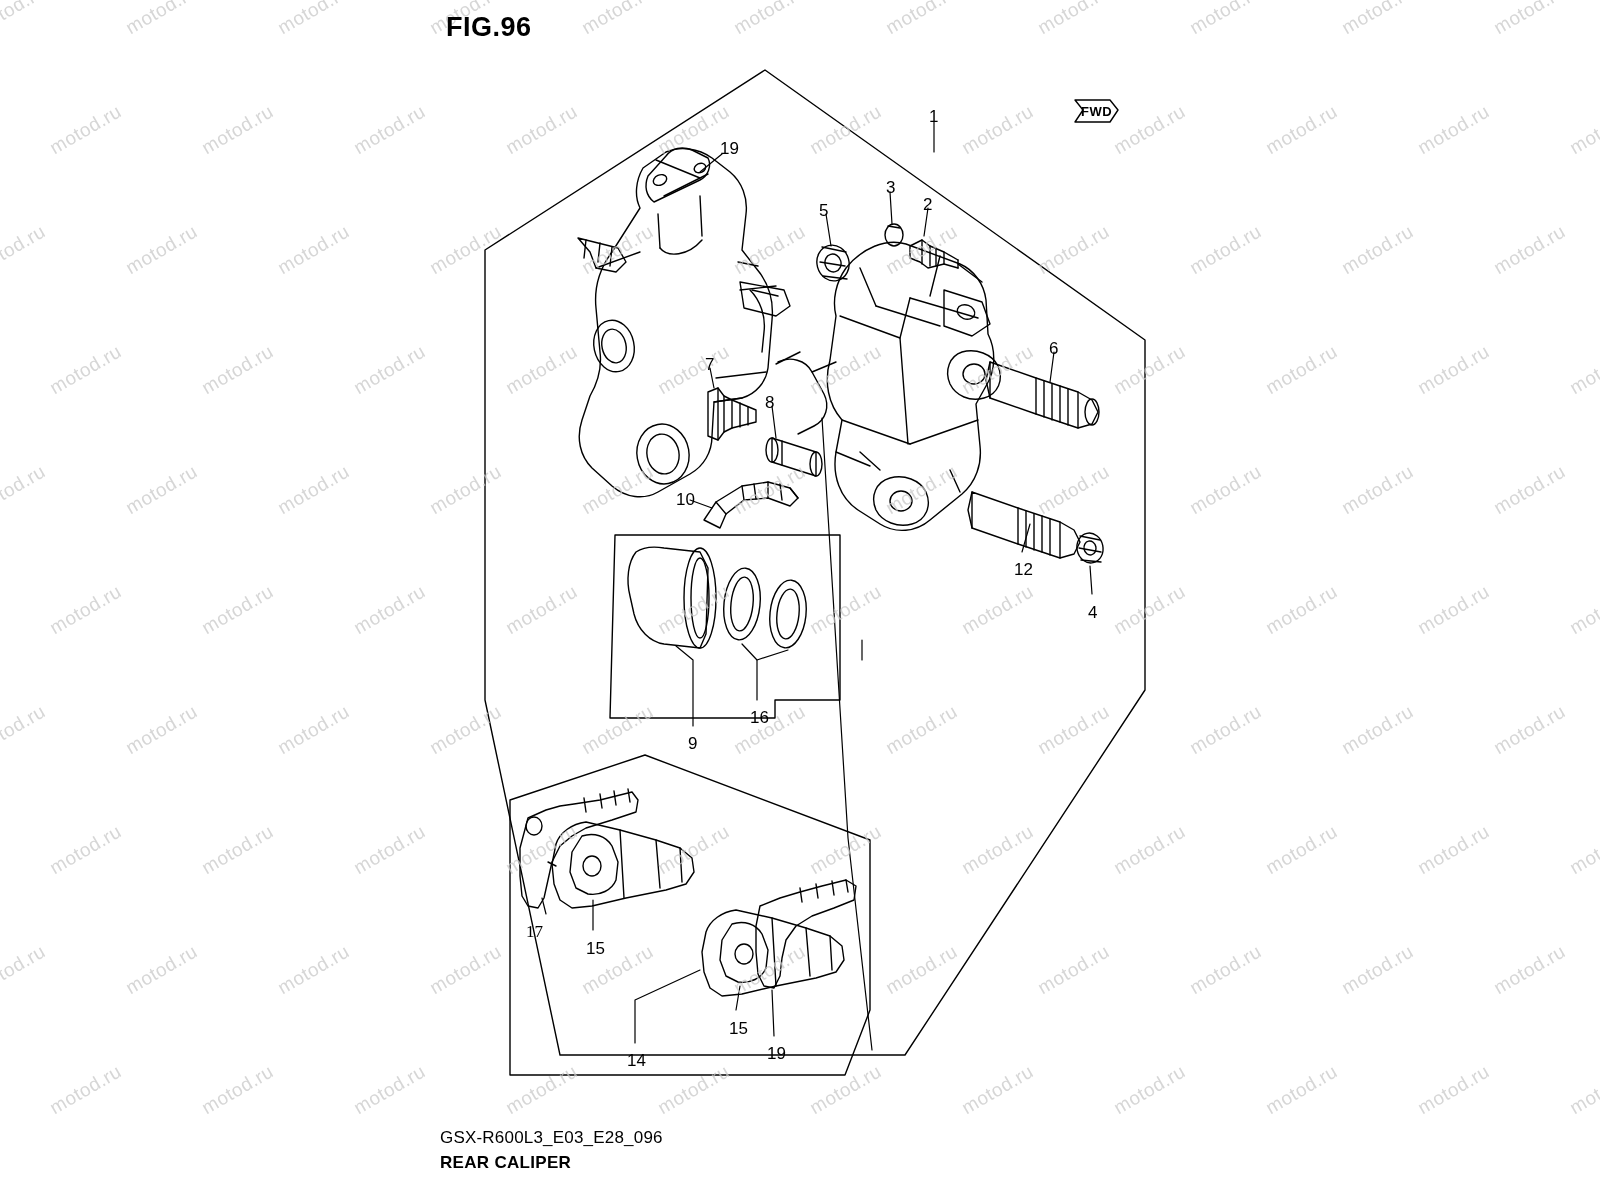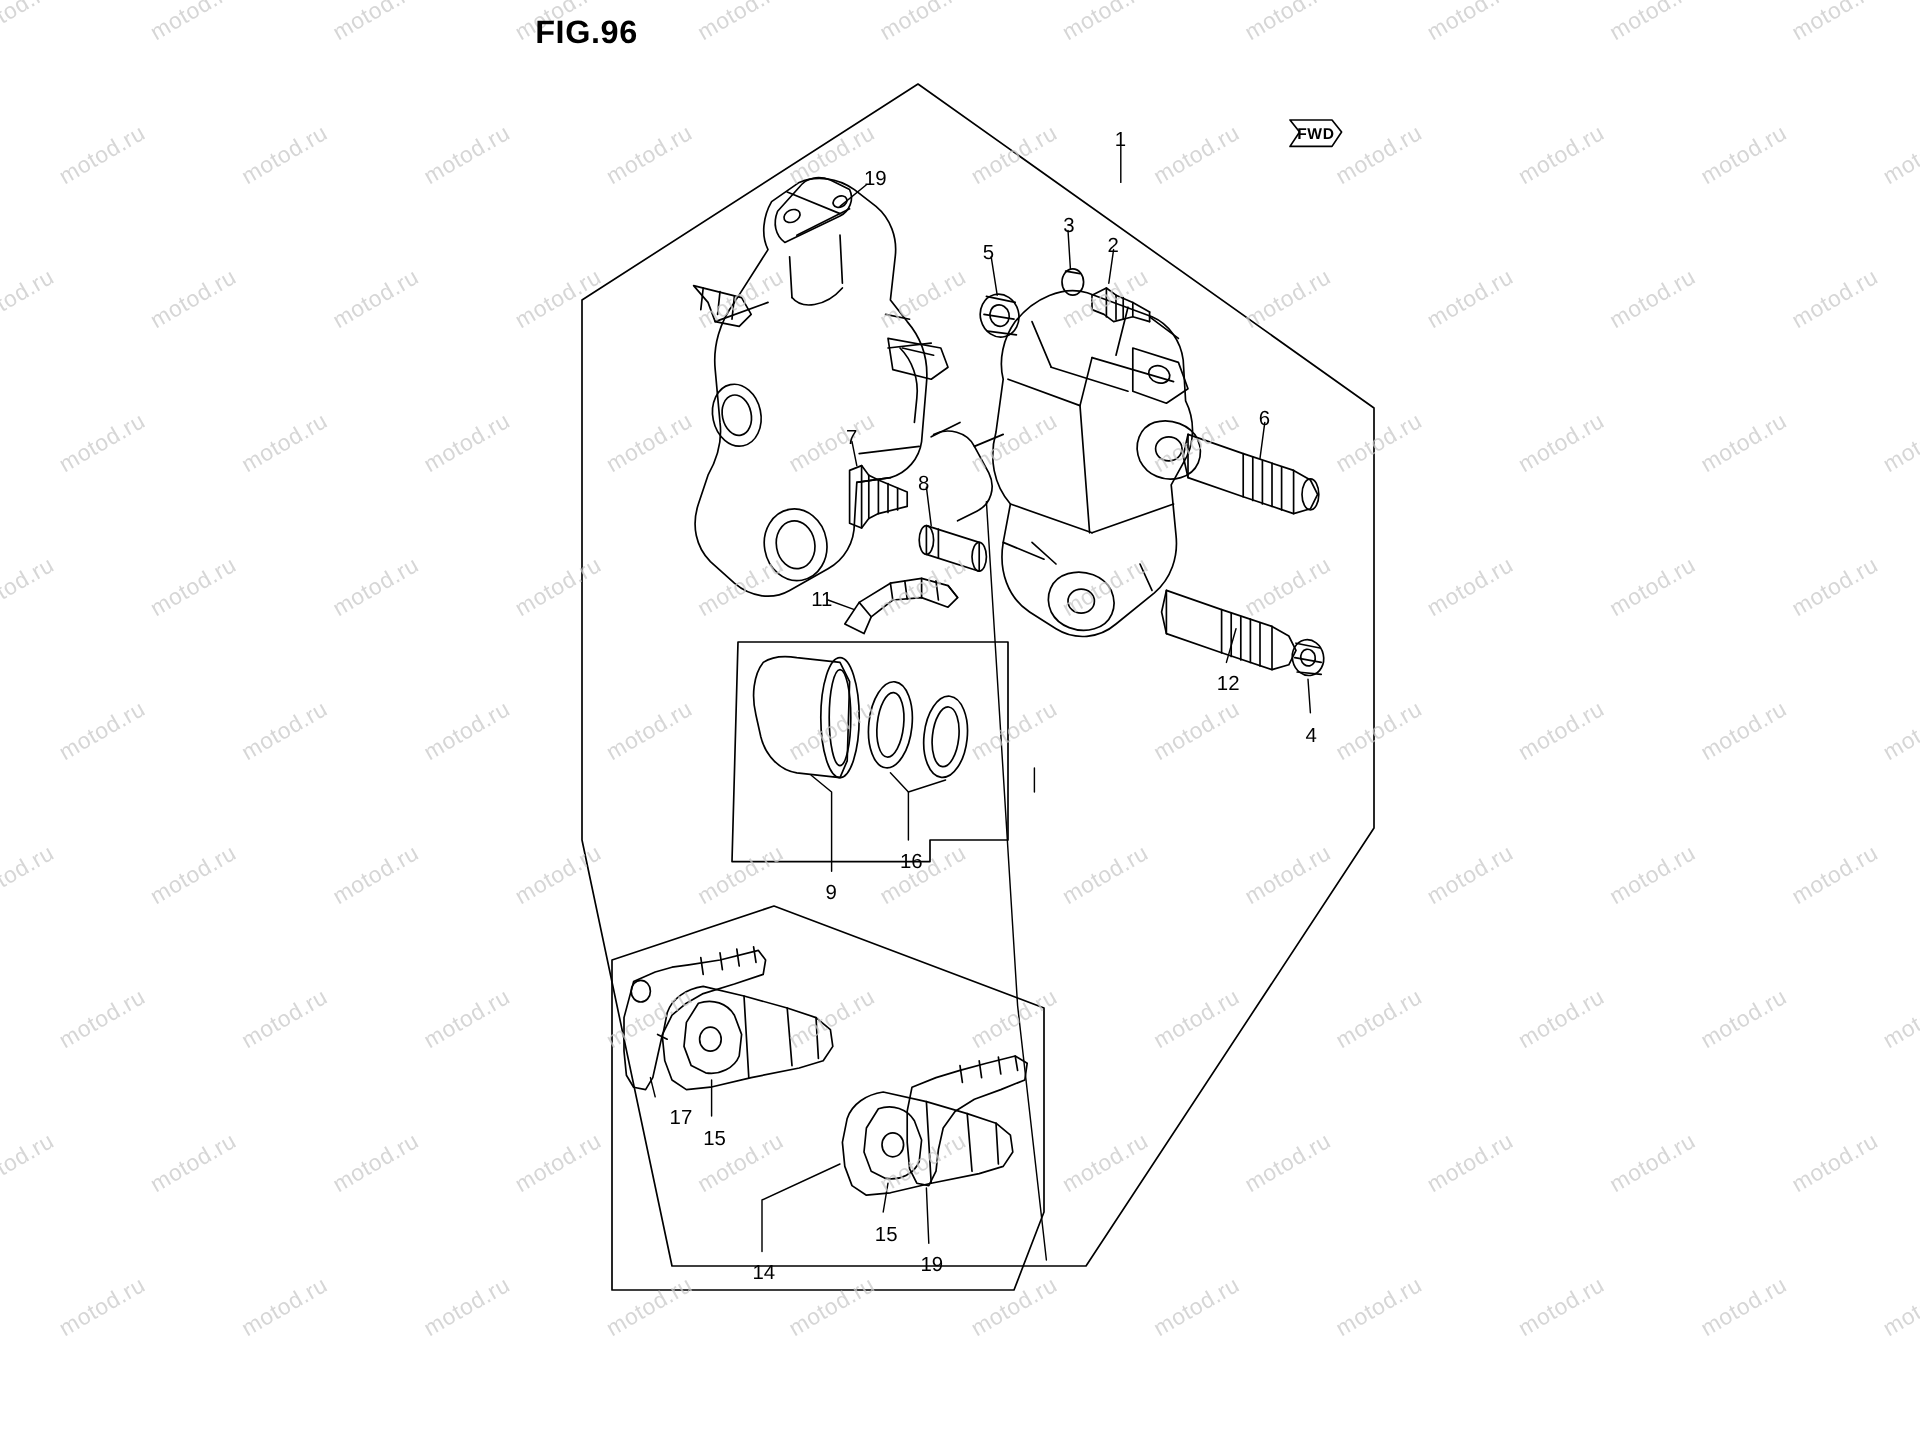--- a/index.html
+++ b/index.html
@@ -375,34 +375,38 @@
 
   <div id="labels">
     <span class="callout" style="left:929px;  top:108px;">1</span>
     <span class="callout" style="left:720px;  top:140px;">19</span>
     <span class="callout" style="left:886px;  top:179px;">3</span>
     <span class="callout" style="left:923px;  top:196px;">2</span>
     <span class="callout" style="left:819px;  top:202px;">5</span>
     <span class="callout" style="left:1049px; top:340px;">6</span>
     <span class="callout" style="left:705px;  top:356px;">7</span>
     <span class="callout" style="left:765px;  top:394px;">8</span>
-    <span class="callout" style="left:676px;  top:491px;">11</span>
+    <span class="callout" style="left:676px;  top:491px;">10</span>
     <span class="callout" style="left:1014px; top:561px;">12</span>
     <span class="callout" style="left:1088px; top:604px;">4</span>
     <span class="callout" style="left:750px;  top:709px;">16</span>
     <span class="callout" style="left:688px;  top:735px;">9</span>
-    <span class="callout" style="left:558px;  top:923px;">17</span>
+    <span class="callout" style="left:526px;  top:923px;font-family:Liberation Serif, serif;">17</span>
     <span class="callout" style="left:586px;  top:940px;">15</span>
     <span class="callout" style="left:729px;  top:1020px;">15</span>
     <span class="callout" style="left:767px;  top:1045px;">19</span>
     <span class="callout" style="left:627px;  top:1052px;">14</span>
   </div>
 
   <div class="fwd-box" style="left:1081px; top:104px; font-size:13px; font-weight:bold; letter-spacing:0.5px;">FWD</div>
 
+  <div id="footer">
+    <div class="code">GSX-R600L3_E03_E28_096</div>
+    <div class="caption">REAR CALIPER</div>
+  </div>
 
   <div id="watermark-layer">
       <span class="wm" style="left: -30px; top: 20px;">motod.ru</span>
       <span class="wm" style="left: 122px; top: 20px;">motod.ru</span>
       <span class="wm" style="left: 274px; top: 20px;">motod.ru</span>
       <span class="wm" style="left: 426px; top: 20px;">motod.ru</span>
       <span class="wm" style="left: 578px; top: 20px;">motod.ru</span>
       <span class="wm" style="left: 730px; top: 20px;">motod.ru</span>
       <span class="wm" style="left: 882px; top: 20px;">motod.ru</span>
       <span class="wm" style="left: 1034px; top: 20px;">motod.ru</span>

